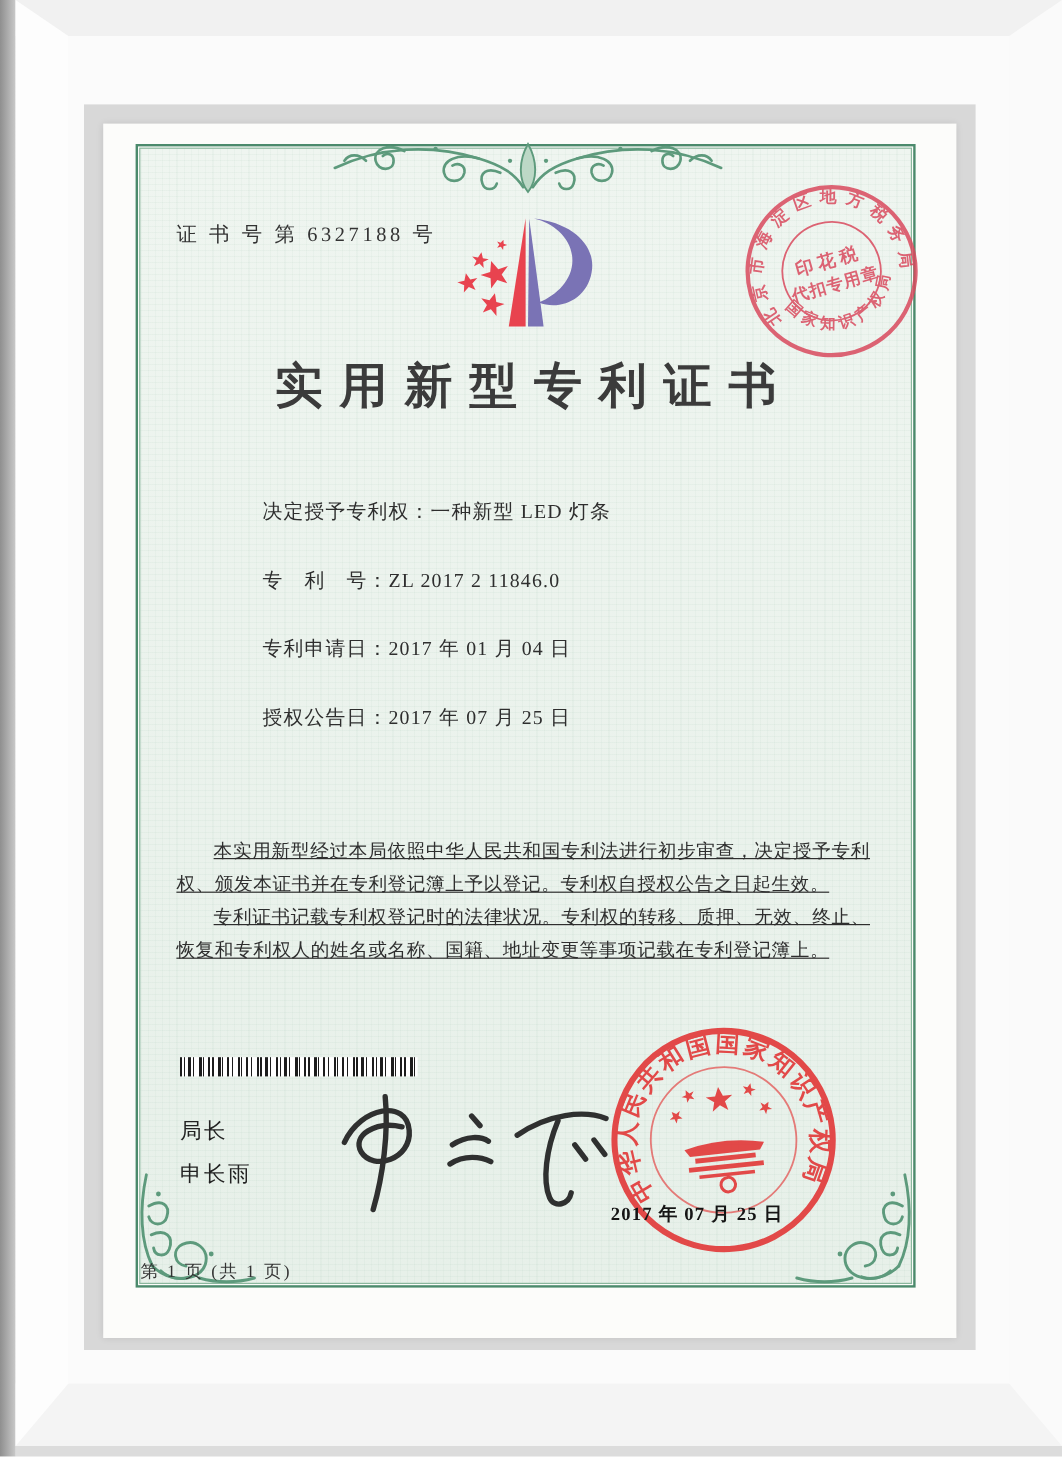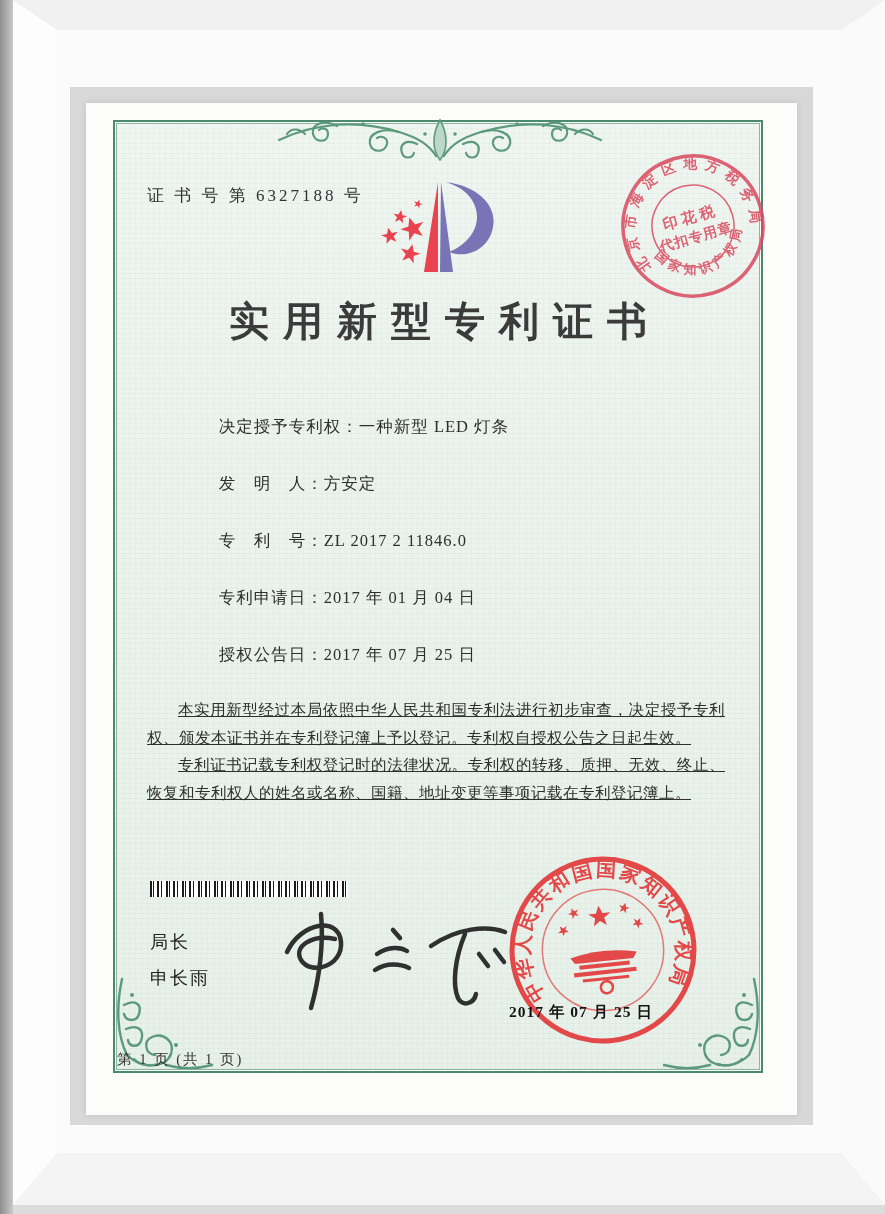--- a/index.html
+++ b/index.html
@@ -142,23 +142,20 @@
             <use href="#star" transform="translate(21,64) scale(8.5) rotate(-12)" fill="#e8434f"></use>
             <use href="#star" transform="translate(41,82) scale(10) rotate(14)" fill="#e8434f"></use>
             <use href="#star" transform="translate(49,32) scale(4.5) rotate(20)" fill="#e8434f"></use>
           </svg>
 
           <div class="title">实用新型专利证书</div>
 
           <div class="fields">
             <div class="field-row">
               <span class="field-label">决定授予专利权：</span><span class="field-value">一种新型 LED 灯条</span>
-            </div>
-            <div class="field-row">
-              <span class="field-label">发　明　人：</span><span class="field-value">方安定</span>
             </div>
             <div class="field-row">
               <span class="field-label">专　利　号：</span><span class="field-value">ZL 2017 2 11846.0</span>
             </div>
             <div class="field-row">
               <span class="field-label">专利申请日：</span><span class="field-value">2017 年 01 月 04 日</span>
             </div>
             <div class="field-row">
               <span class="field-label">授权公告日：</span><span class="field-value">2017 年 07 月 25 日</span>
             </div>

